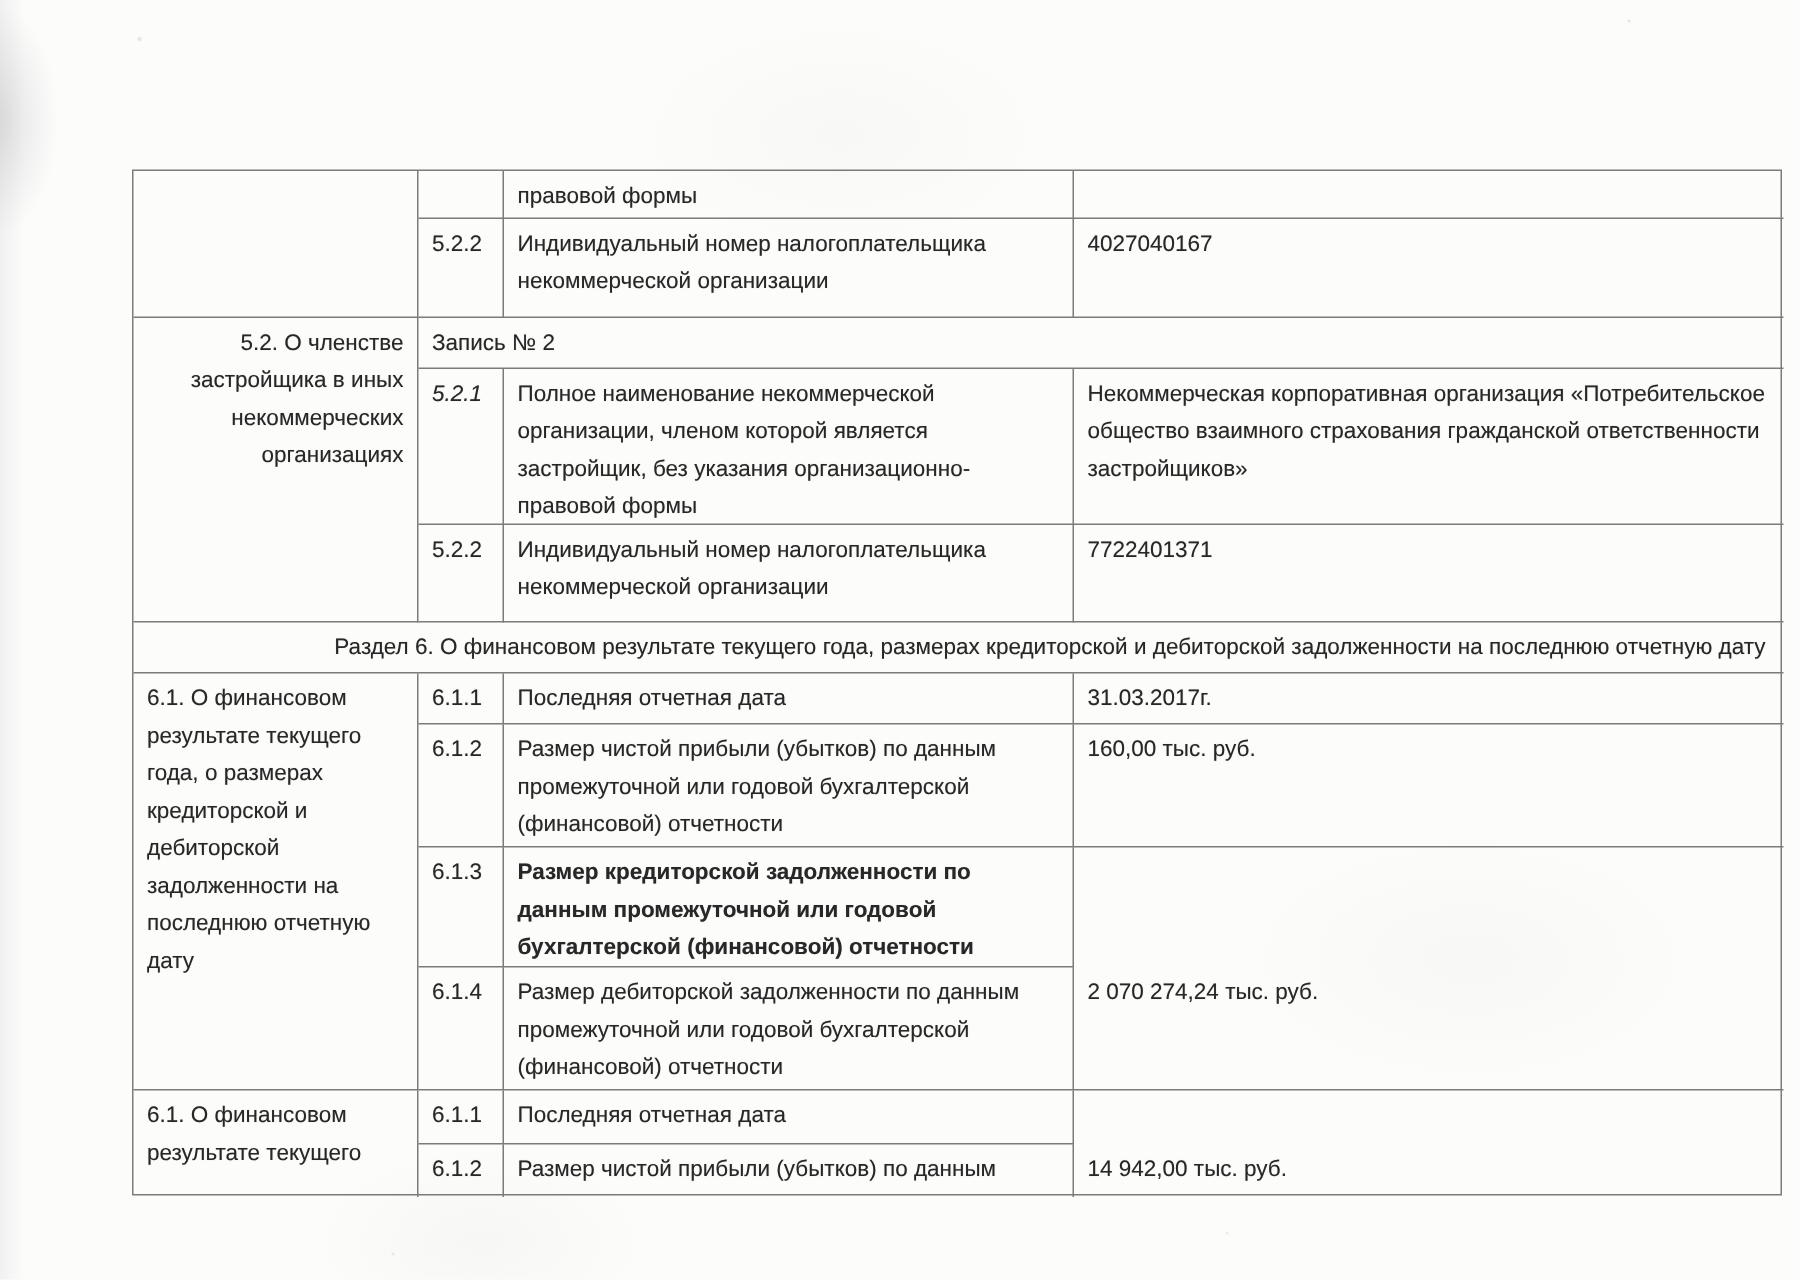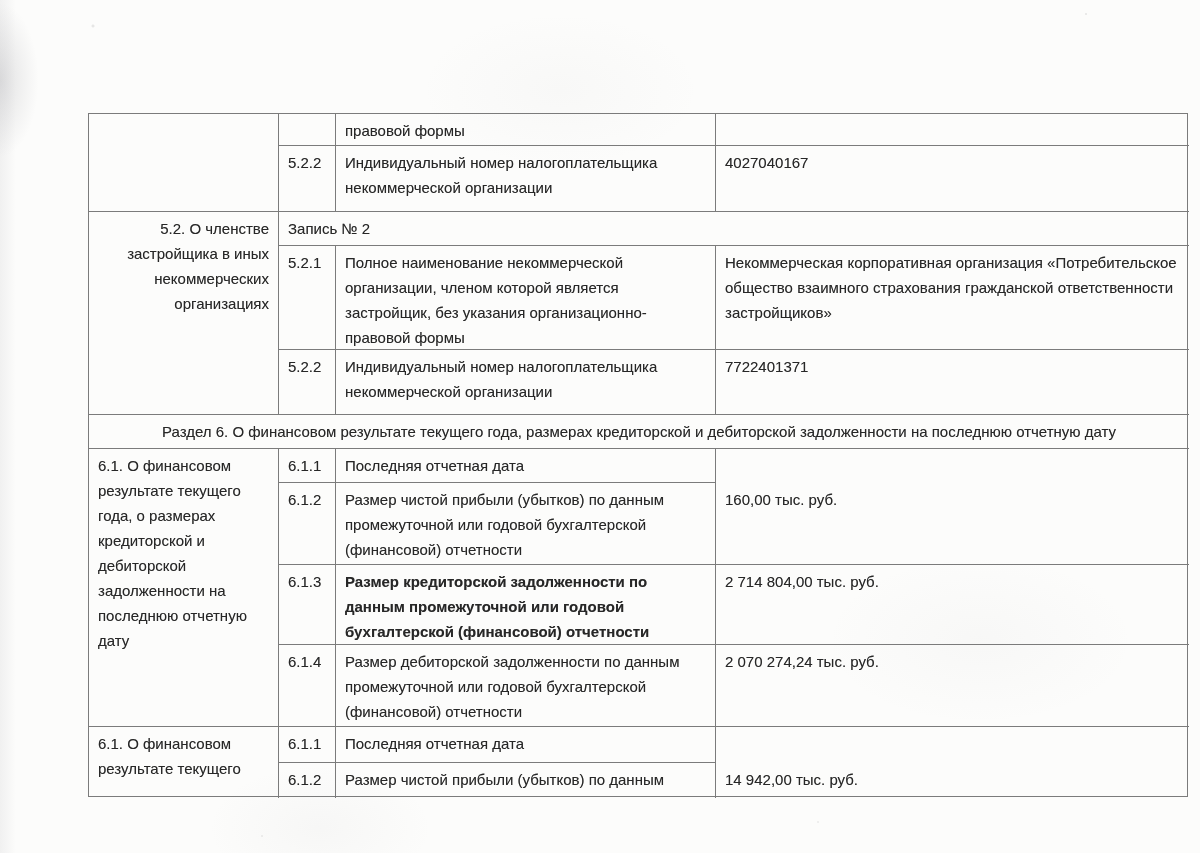--- a/index.html
+++ b/index.html
@@ -52,23 +52,23 @@
   .lastcol{ border-right:none; }
   .lastrow{ border-bottom:none; }
   .center{ text-align:center; padding-left:12px; padding-right:12px; }
 
   
   .c-empty  { grid-area:1 / 1 / 3 / 2; }
   .r1n{ grid-area:1/2; } .r1l{ grid-area:1/3; } .r1v{ grid-area:1/4; }
   .r2n{ grid-area:2/2; } .r2l{ grid-area:2/3; } .r2v{ grid-area:2/4; }
   .cat52    { grid-area:3 / 1 / 6 / 2;text-align:right; }
   .rec      { grid-area:3 / 2 / 4 / 5; }
-  .r4n{ grid-area:4/2; } .r4l{ grid-area:4/3; } .r4v{ grid-area:4/4; }
+  .r4n{ grid-area:4/2;font-style:italic; } .r4l{ grid-area:4/3; } .r4v{ grid-area:4/4; }
   .r5n{ grid-area:5/2; } .r5l{ grid-area:5/3; } .r5v{ grid-area:5/4; }
-  .hdr6     { grid-area:6 / 1 / 7 / 5; }
+  .hdr6     { grid-area:6 / 1 / 7 / 5;text-align:right; }
   .cat61a   { grid-area:7 / 1 / 11 / 2; }
   .r7n { grid-area:7/2; }  .r7l { grid-area:7/3; }  .r7v { grid-area:7/4; }
   .r8n { grid-area:8/2; }  .r8l { grid-area:8/3; }  .r8v { grid-area:8/4; }
   .r9n { grid-area:9/2; }  .r9l { grid-area:9/3;font-weight:bold; }  .r9v { grid-area:9/4; }
   .r10n{ grid-area:10/2; } .r10l{ grid-area:10/3; } .r10v{ grid-area:10/4; }
   .cat61b   { grid-area:11 / 1 / 13 / 2; }
   .r11n{ grid-area:11/2; } .r11l{ grid-area:11/3; } .r11v{ grid-area:11/4; }
   .r12n{ grid-area:12/2; } .r12l{ grid-area:12/3; } .r12v{ grid-area:12/4; }
 </style>
 </head>
@@ -96,28 +96,28 @@
     <div class="cell r5n">5.2.2</div>
     <div class="cell r5l">Индивидуальный номер налогоплательщика некоммерческой организации</div>
     <div class="cell r5v lastcol">7722401371</div>
 
     <div class="cell hdr6 lastcol center">Раздел 6. О финансовом результате текущего года, размерах кредиторской и дебиторской задолженности на последнюю отчетную дату</div>
 
     <div class="cell cat61a">6.1. О финансовом результате текущего года, о размерах кредиторской и дебиторской задолженности на последнюю отчетную дату</div>
 
     <div class="cell r7n">6.1.1</div>
     <div class="cell r7l">Последняя отчетная дата</div>
+    <div class="cell r7v lastcol">31.03.2017г.</div>
 
     <div class="cell r8n">6.1.2</div>
     <div class="cell r8l">Размер чистой прибыли (убытков) по данным промежуточной или годовой бухгалтерской (финансовой) отчетности</div>
     <div class="cell r8v lastcol">160,00 тыс. руб.</div>
 
     <div class="cell r9n">6.1.3</div>
     <div class="cell r9l">Размер кредиторской задолженности по данным промежуточной или годовой бухгалтерской (финансовой) отчетности</div>
-    <div class="cell r9v lastcol">2 714 804,00 тыс. руб.</div>
 
     <div class="cell r10n">6.1.4</div>
     <div class="cell r10l">Размер дебиторской задолженности по данным промежуточной или годовой бухгалтерской (финансовой) отчетности</div>
     <div class="cell r10v lastcol">2 070 274,24 тыс. руб.</div>
 
     <div class="cell cat61b lastrow">6.1. О финансовом результате текущего</div>
 
     <div class="cell r11n">6.1.1</div>
     <div class="cell r11l">Последняя отчетная дата</div>
 

